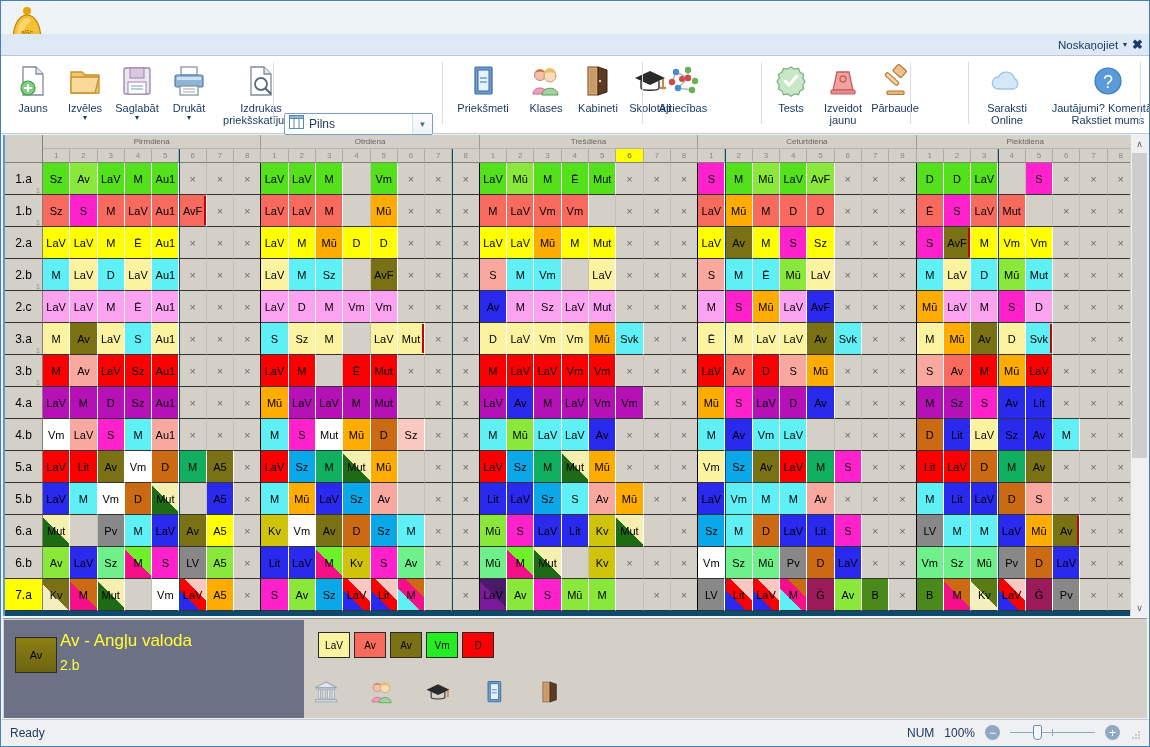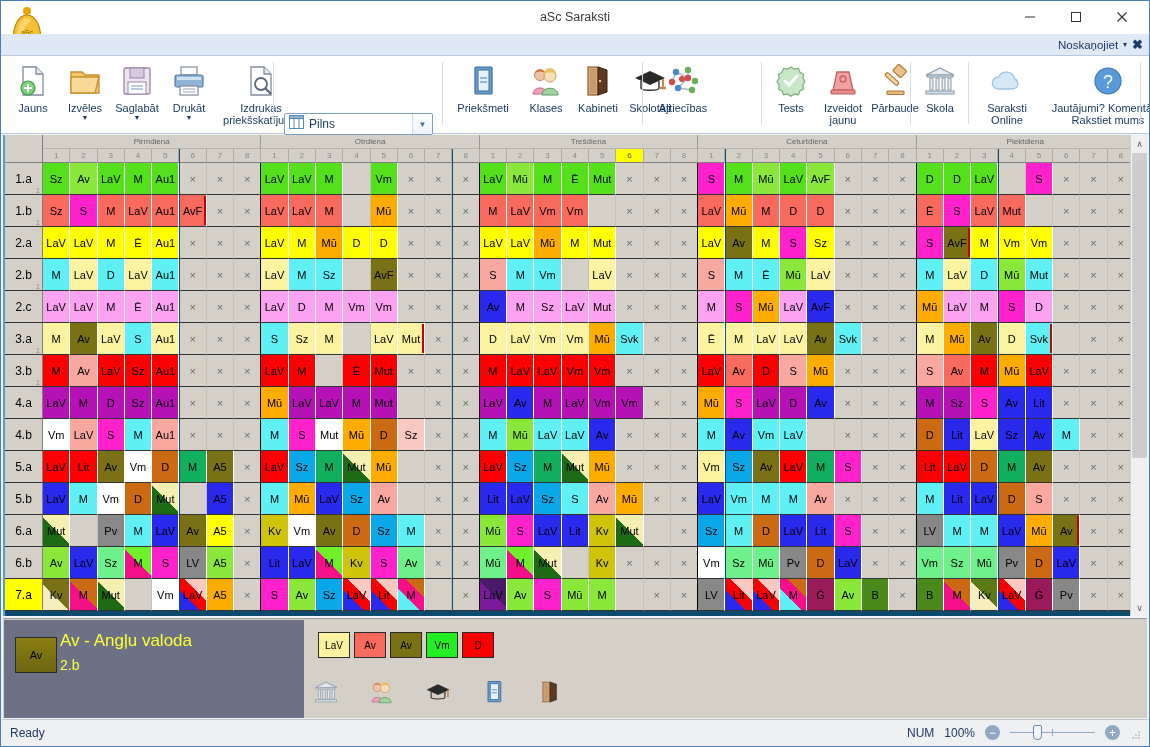--- a/index.html
+++ b/index.html
@@ -216,41 +216,20 @@
   .ztrack .tick { position:absolute; left:42px; top:4px; width:1px; height:7px; background:#8fa9c4; }
   .ztrack .knob { position:absolute; left:23px; top:0; width:9px; height:15px;
                   background:#f3f6fa; border:1px solid #6e8caa; border-radius: 2px 2px 4px 4px; }
   .grip { width: 12px; height: 12px; opacity: .55; }
 </style>
 </head>
 <body>
 
 <div id="app">
 
-  <div id="titlebar">
-    <div class="title">aSc Saraksti</div>
-    <div id="win-btns">
-      <div class="wb">
-        <svg width="12" height="12" viewBox="0 0 12 12">
-            <line x1="1" y1="6" x2="11" y2="6" stroke="#333" stroke-width="1"></line>
-          </svg>
-      </div>
-      <div class="wb">
-        <svg width="12" height="12" viewBox="0 0 12 12">
-            <rect x="1.5" y="1.5" width="9" height="9" fill="none" stroke="#333" stroke-width="1"></rect>
-          </svg>
-      </div>
-      <div class="wb">
-        <svg width="12" height="12" viewBox="0 0 12 12">
-            <line x1="1.5" y1="1.5" x2="10.5" y2="10.5" stroke="#333" stroke-width="1.1"></line>
-            <line x1="10.5" y1="1.5" x2="1.5" y2="10.5" stroke="#333" stroke-width="1.1"></line>
-          </svg>
-      </div>
-    </div>
-  </div>
 
   <div id="applogo">
     <svg width="44" height="50" viewBox="0 0 44 50">
       <ellipse cx="22" cy="8" rx="4" ry="4" fill="#e8a400"></ellipse>
       <path d="M8 38 C8 22 14 12 22 12 C30 12 36 22 36 38 Z" fill="#f5c033" stroke="#b8860b" stroke-width="1.2"></path>
       <path d="M12 36 C12 24 16 15 22 15 C24 15 25 16 26 18 C20 22 16 30 16 38 Z" fill="#fde08a" opacity=".7"></path>
       <rect x="6" y="37" width="32" height="5" rx="2" fill="#e8a400" stroke="#b8860b" stroke-width="1"></rect>
       <ellipse cx="22" cy="44" rx="3.5" ry="3" fill="#e8a400"></ellipse>
       <text x="22" y="32" font-size="7" fill="#8a5a00" text-anchor="middle" font-family="Liberation Sans, sans-serif">aSc</text>
     </svg>
@@ -450,36 +429,20 @@
             <rect x="6" y="13" width="16" height="4" rx="1.5" transform="rotate(42 14 15)" fill="#f5d4a8" stroke="#b07a3a" stroke-width="1.2"></rect>
             <rect x="9" y="27" width="17" height="3.5" rx="1" fill="#e8b878" stroke="#b07a3a" stroke-width="1.2"></rect>
           </svg>
         </div>
         <div class="lbl">Pārbaude</div>
       </div>
     </div>
 
     <div class="sep" style="left:909px"></div>
 
-    <div class="rgroup" style="left:913px;">
-      <div class="rbtn">
-        <div class="ic">
-          <svg width="34" height="34" viewBox="0 0 34 34">
-            <path d="M17 4 L31 11 H3 Z" fill="#e8eef4" stroke="#8a9aa8" stroke-width="1.2"></path>
-            <rect x="4" y="11" width="26" height="2" fill="#d4dde6" stroke="#8a9aa8" stroke-width="1"></rect>
-            <rect x="7" y="14" width="3" height="12" fill="#e8eef4" stroke="#8a9aa8" stroke-width="1"></rect>
-            <rect x="13" y="14" width="3" height="12" fill="#e8eef4" stroke="#8a9aa8" stroke-width="1"></rect>
-            <rect x="19" y="14" width="3" height="12" fill="#e8eef4" stroke="#8a9aa8" stroke-width="1"></rect>
-            <rect x="25" y="14" width="3" height="12" fill="#e8eef4" stroke="#8a9aa8" stroke-width="1"></rect>
-            <rect x="3" y="27" width="28" height="3" fill="#d4dde6" stroke="#8a9aa8" stroke-width="1"></rect>
-          </svg>
-        </div>
-        <div class="lbl">Skola</div>
-      </div>
-    </div>
 
     <div class="sep" style="left:967px"></div>
 
     <div class="rgroup" style="left:969px;">
       <div class="rbtn wide">
         <div class="ic">
           <svg width="36" height="34" viewBox="0 0 36 34">
             <path d="M9 25 a6 6 0 0 1 0.6 -12 a8.5 8.5 0 0 1 16 1.6 a5.5 5.5 0 0 1 -1.3 10.4 z" fill="#d4e8f7" stroke="#9cc4e4" stroke-width="1.3"></path>
           </svg>
         </div>

